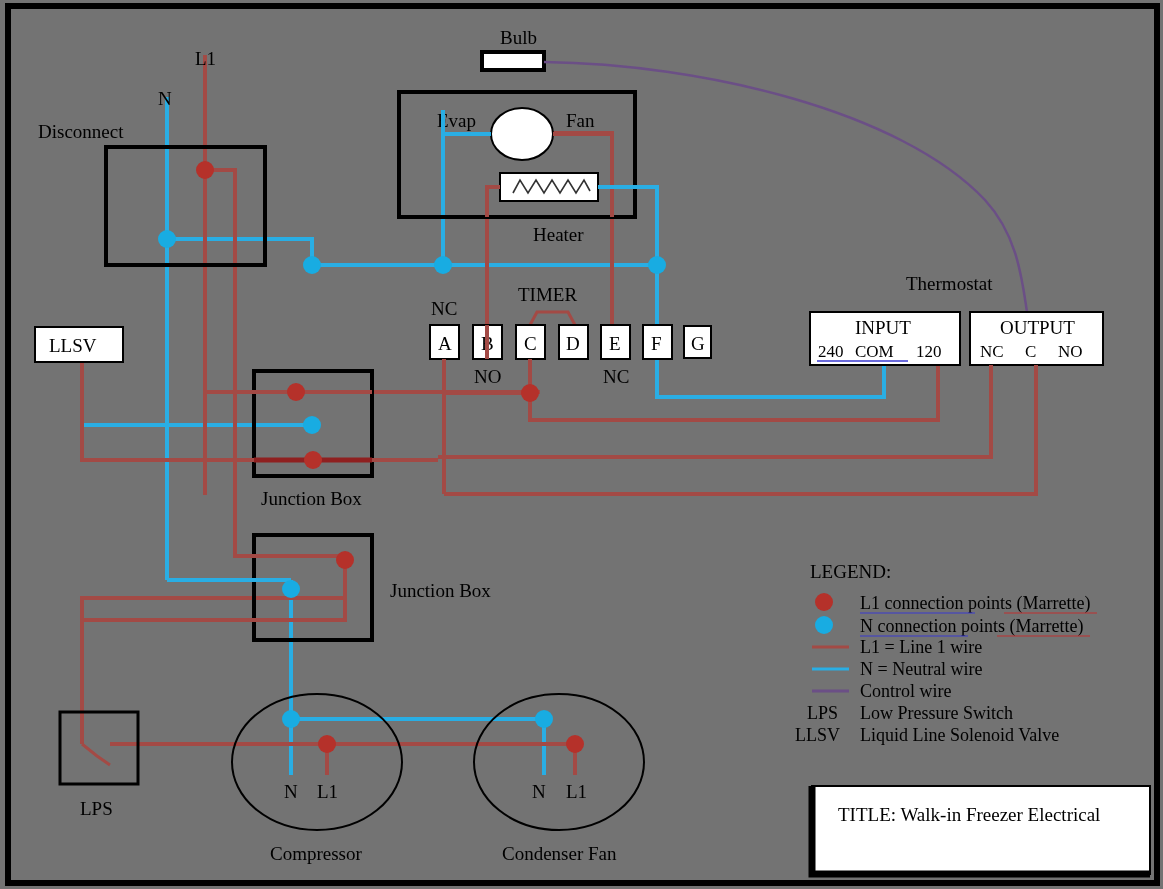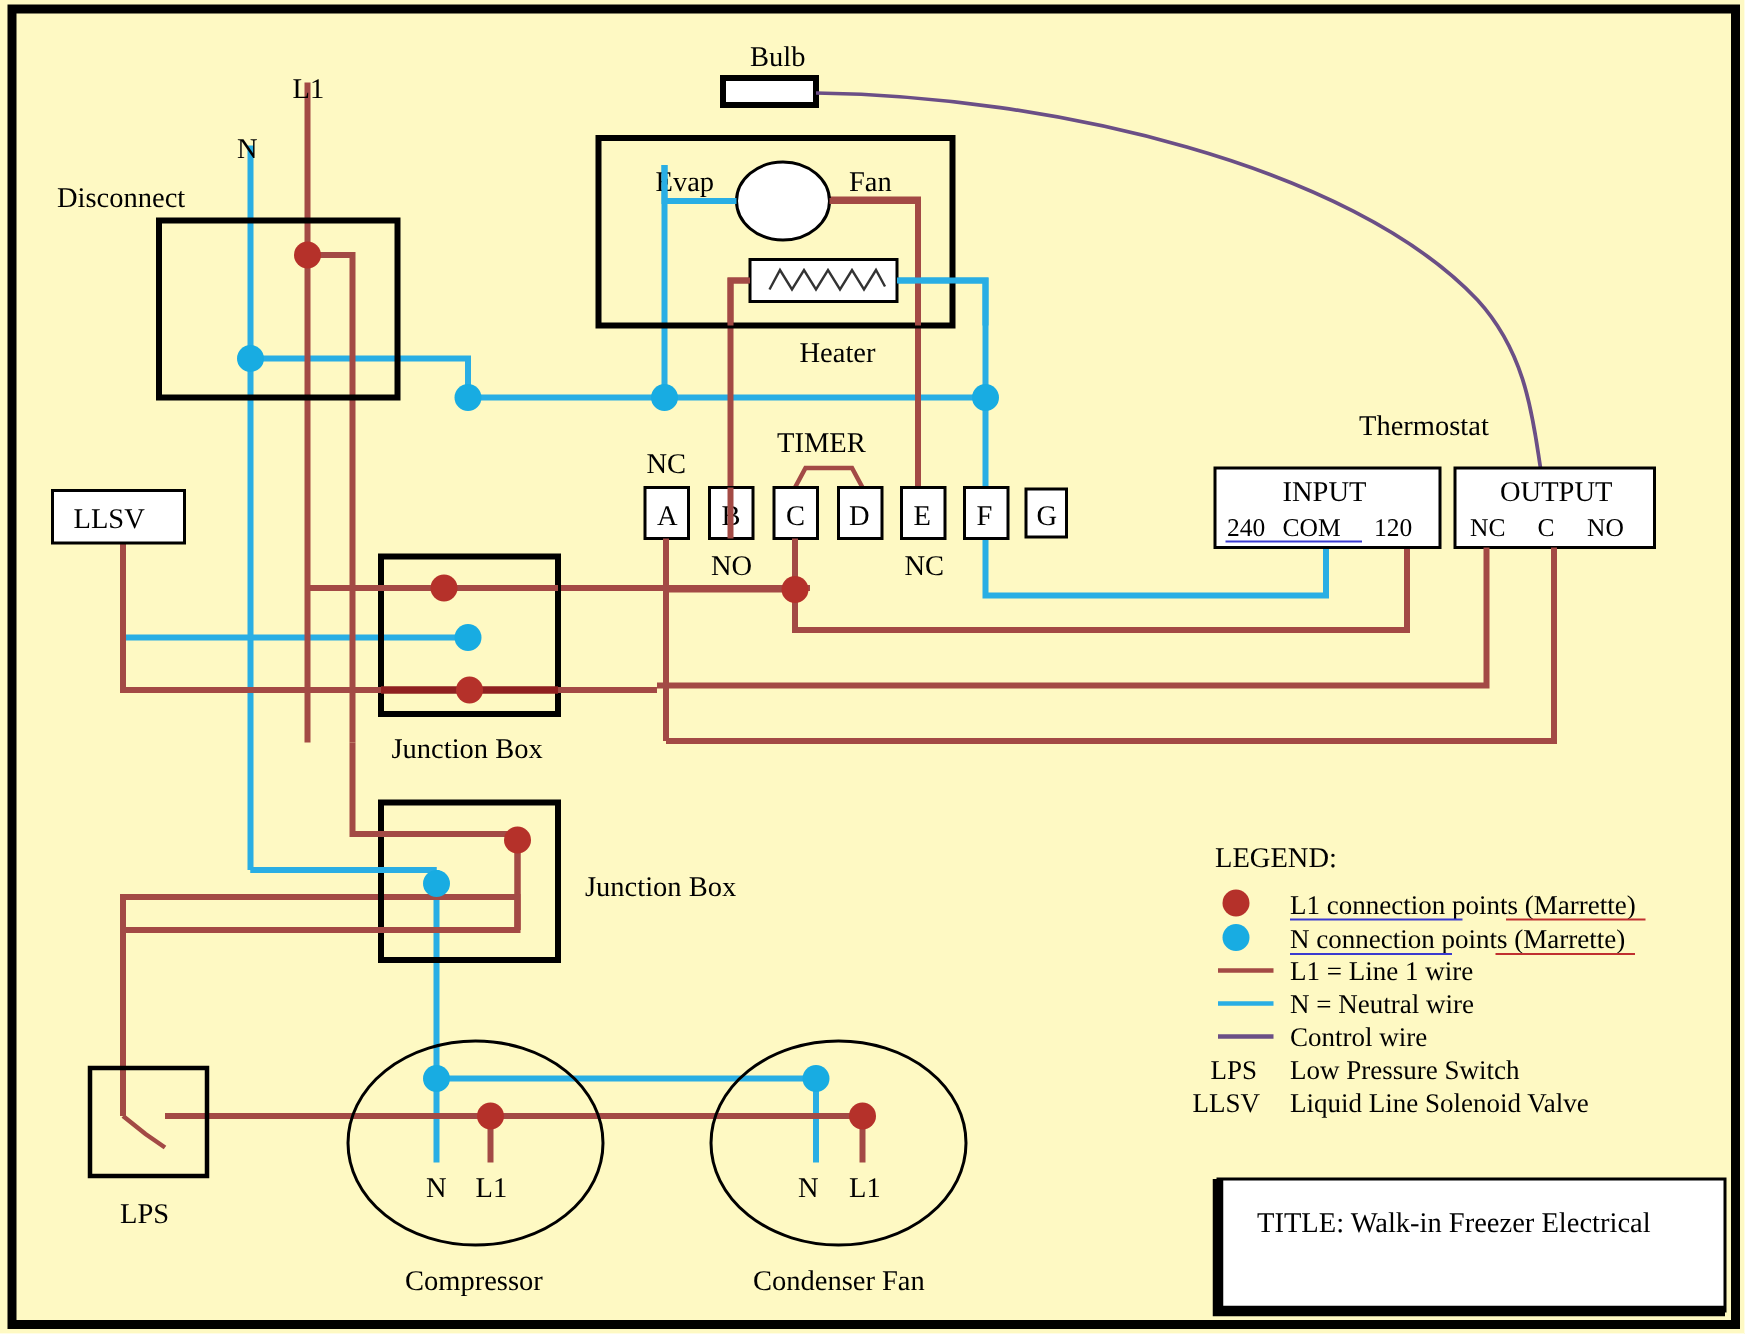--- a/index.html
+++ b/index.html
@@ -1,19 +1,19 @@
 <!DOCTYPE html>
 <html><head>
 <meta charset="utf-8">
 <title>Walk-in Freezer Electrical</title>
 <style>
   html,body{margin:0;padding:0;background:#ffffff;}
   body{width:1163px;height:889px;overflow:hidden;
        font-family:"Liberation Serif","DejaVu Serif",serif;}
-  #sheet{position:relative;width:1163px;height:889px;background:#fef9c3;}
+  #sheet{position:relative;width:1163px;height:889px;background:#737373;}
   svg{display:block;}
   text{font-family:"Liberation Serif","DejaVu Serif",serif;fill:#000;}
   .lbl{font-size:19px;}
   .lbl-sm{font-size:17px;}
   .term{font-size:19px;}
   .legend-t{font-size:18px;}
 </style>
 </head>
 <body>
 

